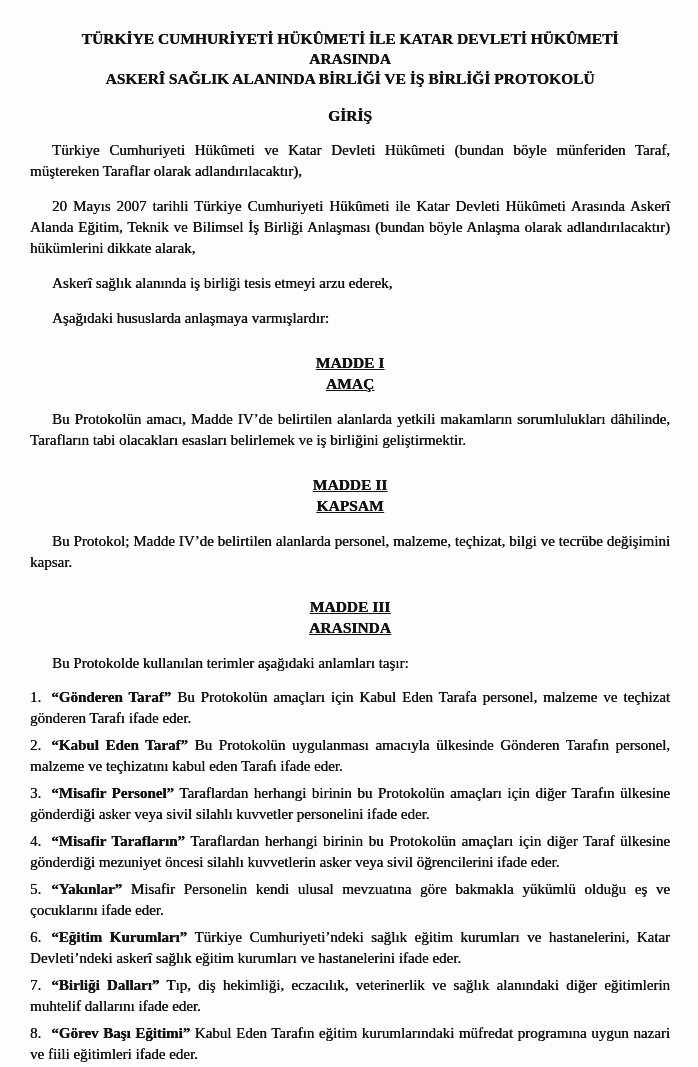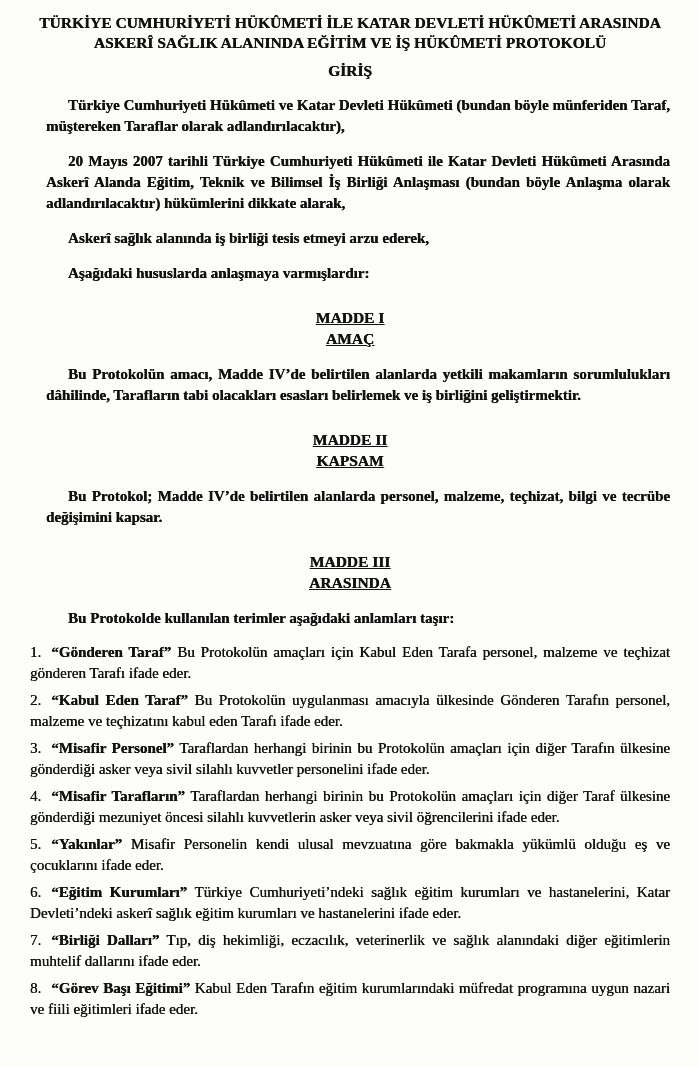--- a/index.html
+++ b/index.html
@@ -21,33 +21,32 @@
     line-height: 21px;
     overflow: hidden;
     
     text-shadow: 0.35px 0 0 currentColor;
   }
   .doc-title {
     text-align: center;
     font-weight: bold;
     font-size: 15.5px;
     line-height: 20px;
-    margin: 0;
+    margin: 16px;
   }
   .intro-heading {
     text-align: center;
     font-weight: bold;
     font-size: 15.5px;
     margin: 7px 0 0 0;
   }
   p.body-par {
-    margin: 14px 0 13px 16px;
+    margin: 14px 0 13px 0;
     text-align: justify;
     text-indent: 22px;
-    font-weight: bold;
   }
   .article-heading {
     text-align: center;
     font-weight: bold;
     font-size: 15.5px;
     line-height: 21px;
     margin: 23px 0 15px 0;
     text-decoration: underline;
   }
   .article-heading .line { display: block; }
@@ -59,21 +58,21 @@
   .dnum { margin-right: 10px; }
   .dterm { font-weight: bold; }
 </style>
 </head>
 <body>
 
 <div class="page">
 
   <h1 class="doc-title">
     <span class="line" style="display:block">TÜRKİYE CUMHURİYETİ HÜKÛMETİ İLE KATAR DEVLETİ HÜKÛMETİ ARASINDA</span>
-    <span class="line" style="display:block">ASKERÎ SAĞLIK ALANINDA EĞİTİM VE İŞ HÜKÛMETİ PROTOKOLÜ</span>
+    <span class="line" style="display:block">ASKERÎ SAĞLIK ALANINDA BİRLİĞİ VE İŞ BİRLİĞİ PROTOKOLÜ</span>
   </h1>
 
   <div class="intro-heading">GİRİŞ</div>
 
   <p class="body-par">Türkiye Cumhuriyeti Hükûmeti ve Katar Devleti Hükûmeti (bundan böyle münferiden Taraf, müştereken Taraflar olarak adlandırılacaktır),</p>
   <p class="body-par">20 Mayıs 2007 tarihli Türkiye Cumhuriyeti Hükûmeti ile Katar Devleti Hükûmeti Arasında Askerî Alanda Eğitim, Teknik ve Bilimsel İş Birliği Anlaşması (bundan böyle Anlaşma olarak adlandırılacaktır) hükümlerini dikkate alarak,</p>
   <p class="body-par">Askerî sağlık alanında iş birliği tesis etmeyi arzu ederek,</p>
   <p class="body-par">Aşağıdaki hususlarda anlaşmaya varmışlardır:</p>
 
   <div class="article-heading">

